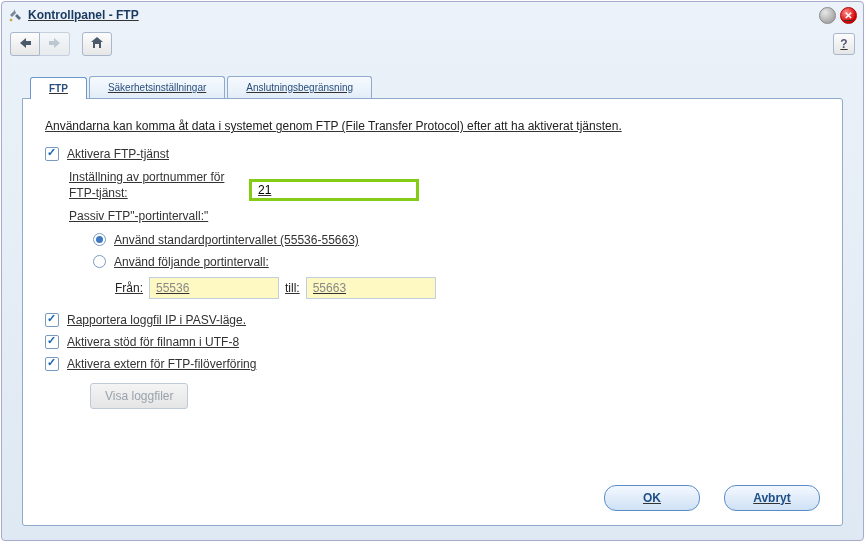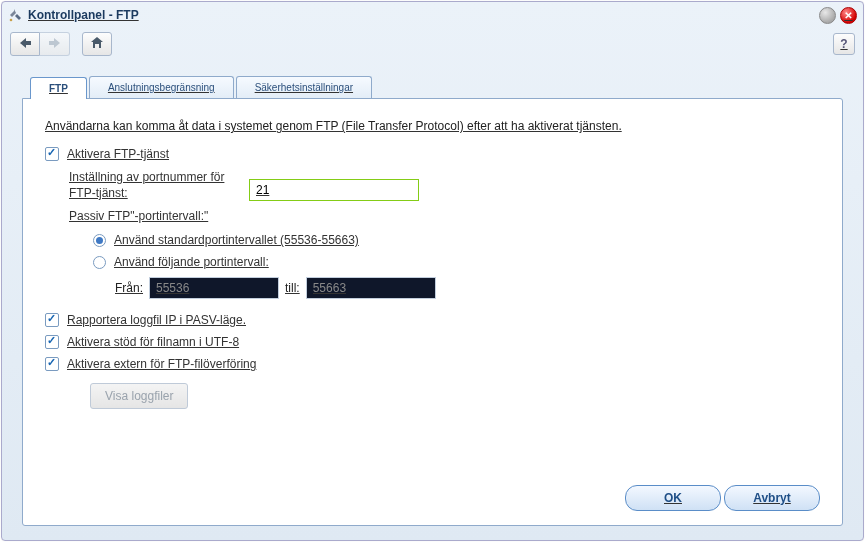--- a/index.html
+++ b/index.html
@@ -154,50 +154,50 @@
     content: "✓"; color: #1a67b3; font-size: 11px; font-weight: bold;
     line-height: 1; position: absolute; top: -1px; left: 1px;
   }
   .sub {
     margin-left: 24px;
   }
   .port-row { display: flex; align-items: flex-end; margin-bottom: 8px; }
   .port-label-col { width: 180px; line-height: 1.35; }
   .text-input {
     height: 22px; width: 170px;
-    border: 1px solid #84cc16; padding: 2px 6px;
+    border: 3px solid #84cc16; padding: 2px 6px;
     font: inherit; background: #fff;
   }
   .passive-title { margin-bottom: 10px; }
-  .radio-row { display: flex; align-items: center; margin-bottom: 8px; }
+  .radio-row { display: flex; margin-bottom: 8px; }
   .radio {
     width: 13px; height: 13px; border: 1px solid #7a9bc0; border-radius: 50%;
     margin-right: 8px; display: inline-flex; align-items: center; justify-content: center;
     background: #fff; cursor: pointer;
   }
   .radio.selected::after {
     content: ""; width: 7px; height: 7px; border-radius: 50%;
     background: #3f79c4;
   }
   .range-row { display: flex; align-items: center; gap: 6px; margin-left: 22px; margin-bottom: 14px; }
   .small-input {
     height: 22px; width: 130px;
     border: 1px solid #c2cedd; padding: 2px 6px;
-    font: inherit; background: #0f172a; color: #888;
+    font: inherit; background: #fef9c3; color: #888;
   }
   .range-lbl { color: #222; }
   .btn-disabled {
     display: inline-block; padding: 5px 14px;
     border: 1px solid #bfcad8; border-radius: 3px;
     background: linear-gradient(#f4f4f4,#e5e5e5);
     color: #9aa3ad; cursor: default;
   }
   .footer {
     margin-top: auto;
-    display: flex; justify-content: flex-end; gap: 3px;
+    display: flex; justify-content: flex-end; gap: 24px;
     padding-top: 10px;
   }
   .pill-btn {
     min-width: 96px; padding: 5px 22px;
     border: 1px solid #5a8dc8;
     border-radius: 12px;
     background: linear-gradient(#f3f8ff,#cfe1f5);
     color: #1f4f87; font-weight: bold;
     text-align: center; cursor: pointer;
   }
@@ -254,24 +254,24 @@
       <span>?</span>
     </div>
   </div>
 
   <div class="content-wrap">
     <div class="tabs-row">
       <div class="tab active">
         <span>FTP</span>
       </div>
       <div class="tab">
+        <span>Säkerhetsinställningar</span>
+      </div>
+      <div class="tab">
         <span>Anslutningsbegränsning</span>
-      </div>
-      <div class="tab">
-        <span>Säkerhetsinställningar</span>
       </div>
     </div>
 
     <div class="panel">
 
       <div class="desc">Användarna kan komma åt data i systemet genom FTP (File Transfer Protocol) efter att ha aktiverat tjänsten.</div>
 
       <div class="form-row">
         <span class="check checked"></span>
         <span>Aktivera FTP-tjänst</span>

